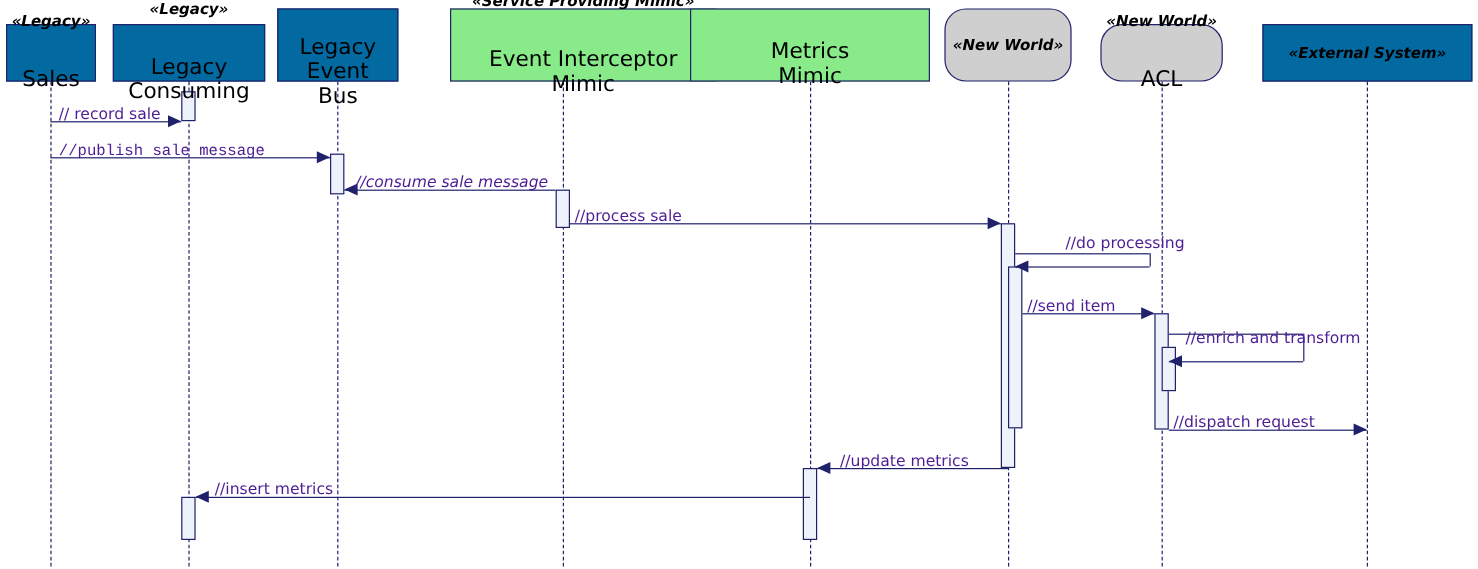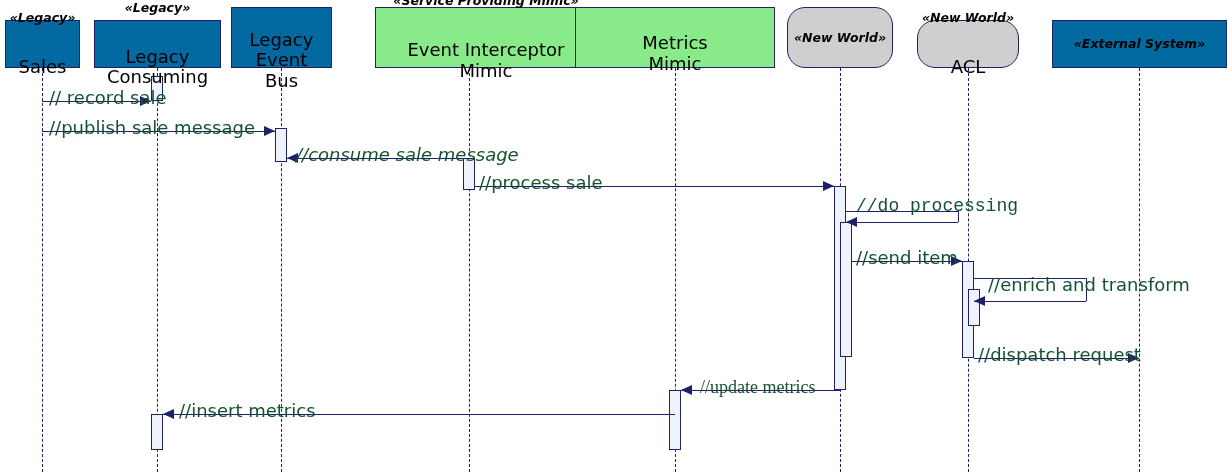--- a/index.html
+++ b/index.html
@@ -87,22 +87,22 @@
   .arrowhead.right {
     border-left: 11px solid #20216b;
     border-right: 0;
   }
   .arrowhead.left {
     border-right: 11px solid #20216b;
     border-left: 0;
   }
   .msg-label {
     position: absolute;
-    font-size: 18px;
-    color: #14532d;
+    font-size: 13px;
+    color: #4c1d95;
     white-space: nowrap;
     line-height: 1;
   }
 </style>
 </head>
 <body>
 
 <div id="diagram">
   <div id="lifelines-layer">
       <div class="lifeline" style="left: 42px; top: 68px; height: 404px;"></div>
@@ -124,46 +124,46 @@
       <div class="activation" style="left: 968px; top: 289px; height: 37px;"></div>
       <div class="activation" style="left: 669px; top: 390px; height: 60px;"></div>
       <div class="activation" style="left: 151px; top: 414px; height: 36px;"></div>
     </div>
   <div id="messages-layer">
       <div class="msg-line" style="left: 42px; top: 101px; width: 109px;"></div>
       <div class="arrowhead right" style="top: 96px; left: 140px;"></div>
       <div class="msg-label" style="left: 49px; top: 89px;">// record sale</div>
       <div class="msg-line" style="left: 42px; top: 131px; width: 233px;"></div>
       <div class="arrowhead right" style="top: 126px; left: 264px;"></div>
-      <div class="msg-label" style="left: 49px; top: 119px;">//publish sale message</div>
+      <div class="msg-label" style="left: 49px; top: 119px; font-family: Liberation Mono, monospace;">//publish sale message</div>
       <div class="msg-line" style="left: 287px; top: 158px; width: 176px;"></div>
       <div class="arrowhead left" style="top: 153px; left: 287px;"></div>
       <div class="msg-label" style="left: 296px; top: 146px; font-style: italic;">//consume sale message</div>
       <div class="msg-line" style="left: 475px; top: 186px; width: 359px;"></div>
       <div class="arrowhead right" style="top: 181px; left: 823px;"></div>
       <div class="msg-label" style="left: 479px; top: 174px;">//process sale</div>
       <div class="msg-line" style="left: 846px; top: 211px; width: 112px;"></div>
       <div class="msg-vline" style="left: 958px; top: 211px; height: 11px;"></div>
       <div class="msg-line" style="left: 846px; top: 222px; width: 112px;"></div>
       <div class="arrowhead left" style="top: 217px; left: 846px;"></div>
-      <div class="msg-label" style="left: 856px; top: 197px; font-family: Liberation Mono, monospace;">//do processing</div>
+      <div class="msg-label" style="left: 888px; top: 197px;">//do processing</div>
       <div class="msg-line" style="left: 852px; top: 261px; width: 110px;"></div>
       <div class="arrowhead right" style="top: 256px; left: 951px;"></div>
       <div class="msg-label" style="left: 856px; top: 249px;">//send item</div>
       <div class="msg-line" style="left: 974px; top: 278px; width: 112px;"></div>
       <div class="msg-vline" style="left: 1086px; top: 278px; height: 23px;"></div>
       <div class="msg-line" style="left: 974px; top: 301px; width: 112px;"></div>
       <div class="arrowhead left" style="top: 296px; left: 974px;"></div>
       <div class="msg-label" style="left: 988px; top: 276px;">//enrich and transform</div>
       <div class="msg-line" style="left: 974px; top: 358px; width: 165px;"></div>
       <div class="arrowhead right" style="top: 353px; left: 1128px;"></div>
       <div class="msg-label" style="left: 978px; top: 346px;">//dispatch request</div>
       <div class="msg-line" style="left: 681px; top: 390px; width: 159px;"></div>
       <div class="arrowhead left" style="top: 385px; left: 681px;"></div>
-      <div class="msg-label" style="left: 700px; top: 378px; font-family: Liberation Serif, serif;">//update metrics</div>
+      <div class="msg-label" style="left: 700px; top: 378px;">//update metrics</div>
       <div class="msg-line" style="left: 163px; top: 414px; width: 512px;"></div>
       <div class="arrowhead left" style="top: 409px; left: 163px;"></div>
       <div class="msg-label" style="left: 179px; top: 402px;">//insert metrics</div>
     </div>
   <div id="participants-layer">
       <div class="participant " style="left: 5px; top: 20px; width: 75px; height: 48px;">
         <div class="stereotype">«Legacy»</div>
         <div class="pname">Sales</div>
       </div>
       <div class="participant " style="left: 94px; top: 20px; width: 127px; height: 48px;">

